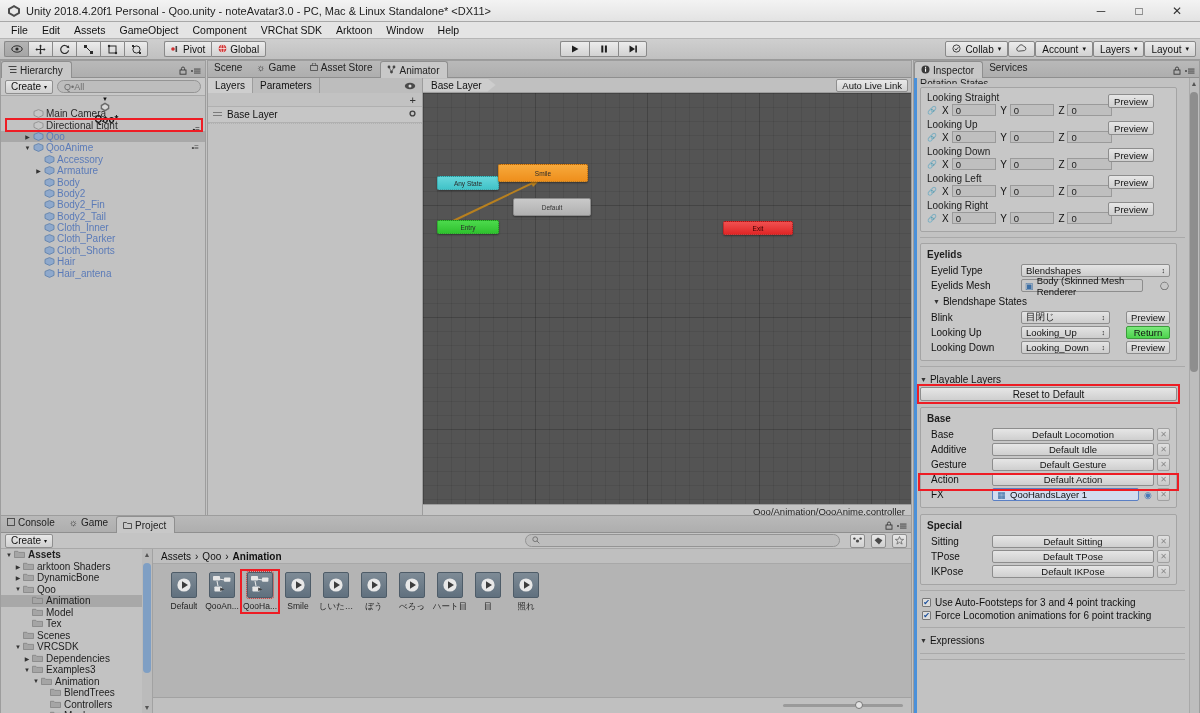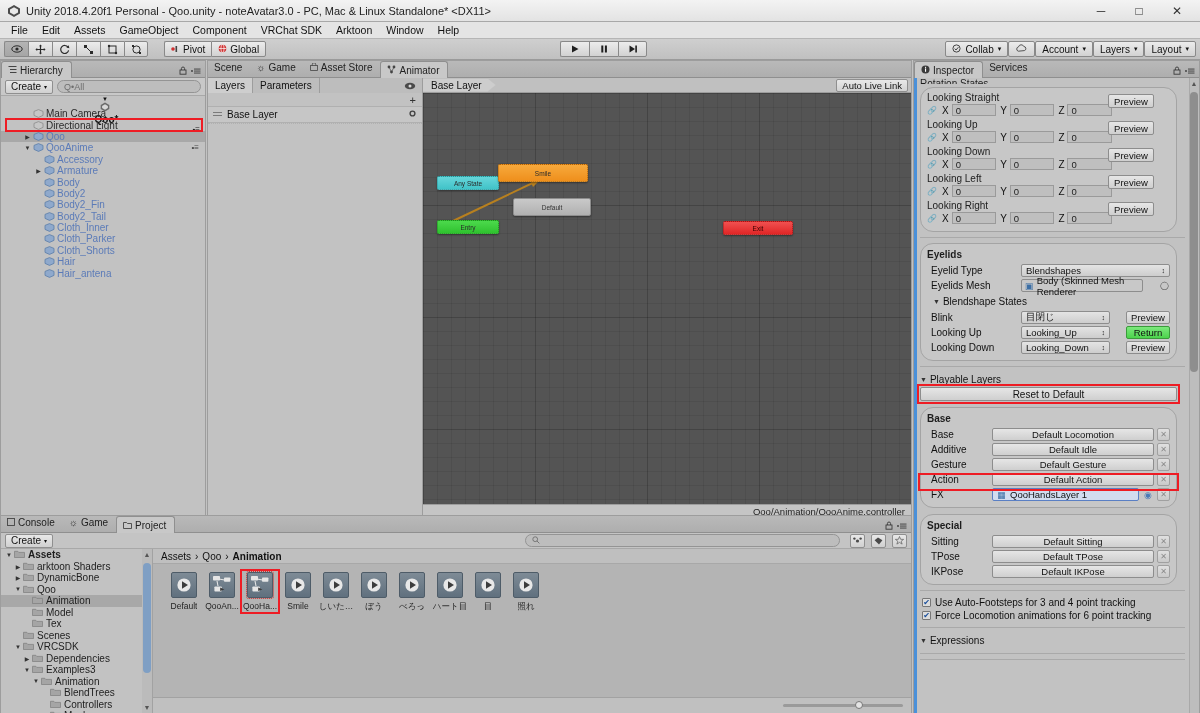--- a/index.html
+++ b/index.html
@@ -163,21 +163,21 @@
 
   
   #inspector { left: 913px; top: 60px; width: 287px; height: 653px; }
   .insp-body { position: relative; height: 100%; background: #c2c2c2; overflow: hidden; }
   .accent-strip { position: absolute; left: 0; top: 0; width: 3px; height: 100%; background: #4a90d9; }
   .insp-scroll { position: absolute; right: 0; top: 0; width: 10px; height: 100%;
                  background: #bdbdbd; border-left: 1px solid #a9a9a9; }
   .insp-thumb { position: absolute; right: 1px; width: 8px; background: #8e8e8e; border-radius: 4px; }
   .sarrow { position: absolute; right: 1px; font-size: 7px; color: #555; text-align: center; width: 8px; }
   .group-box { margin: 3px 12px 3px 6px; border: 1px solid #a4a4a4; background: #c7c7c7;
-               border-radius: 13px; padding: 4px 6px; }
+               border-radius: 2px; padding: 4px 6px; }
   .fld-label { font-size: 10px; color: #1d1d1d; }
   .fld-label.bold { font-weight: bold; }
   .row3 { display: flex; align-items: center; gap: 3px; margin: 1px 0 3px 0; }
   .linkicon { width: 11px; font-size: 8px; color: #555; }
   .axis { font-size: 10px; margin-left: 1px; }
   .numfield { flex: 1; height: 12px; background: #bfbfbf; border: 1px solid #9a9a9a;
               font-size: 9.5px; padding-left: 3px; display: flex; align-items: center; color:#1d1d1d; }
   .previewbtn { position: absolute; right: 16px; width: 46px; height: 14px;
                 background: linear-gradient(#e6e6e6,#cfcfcf); border: 1px solid #8d8d8d;
                 border-radius: 2px; display: flex; align-items: center; justify-content: center;

